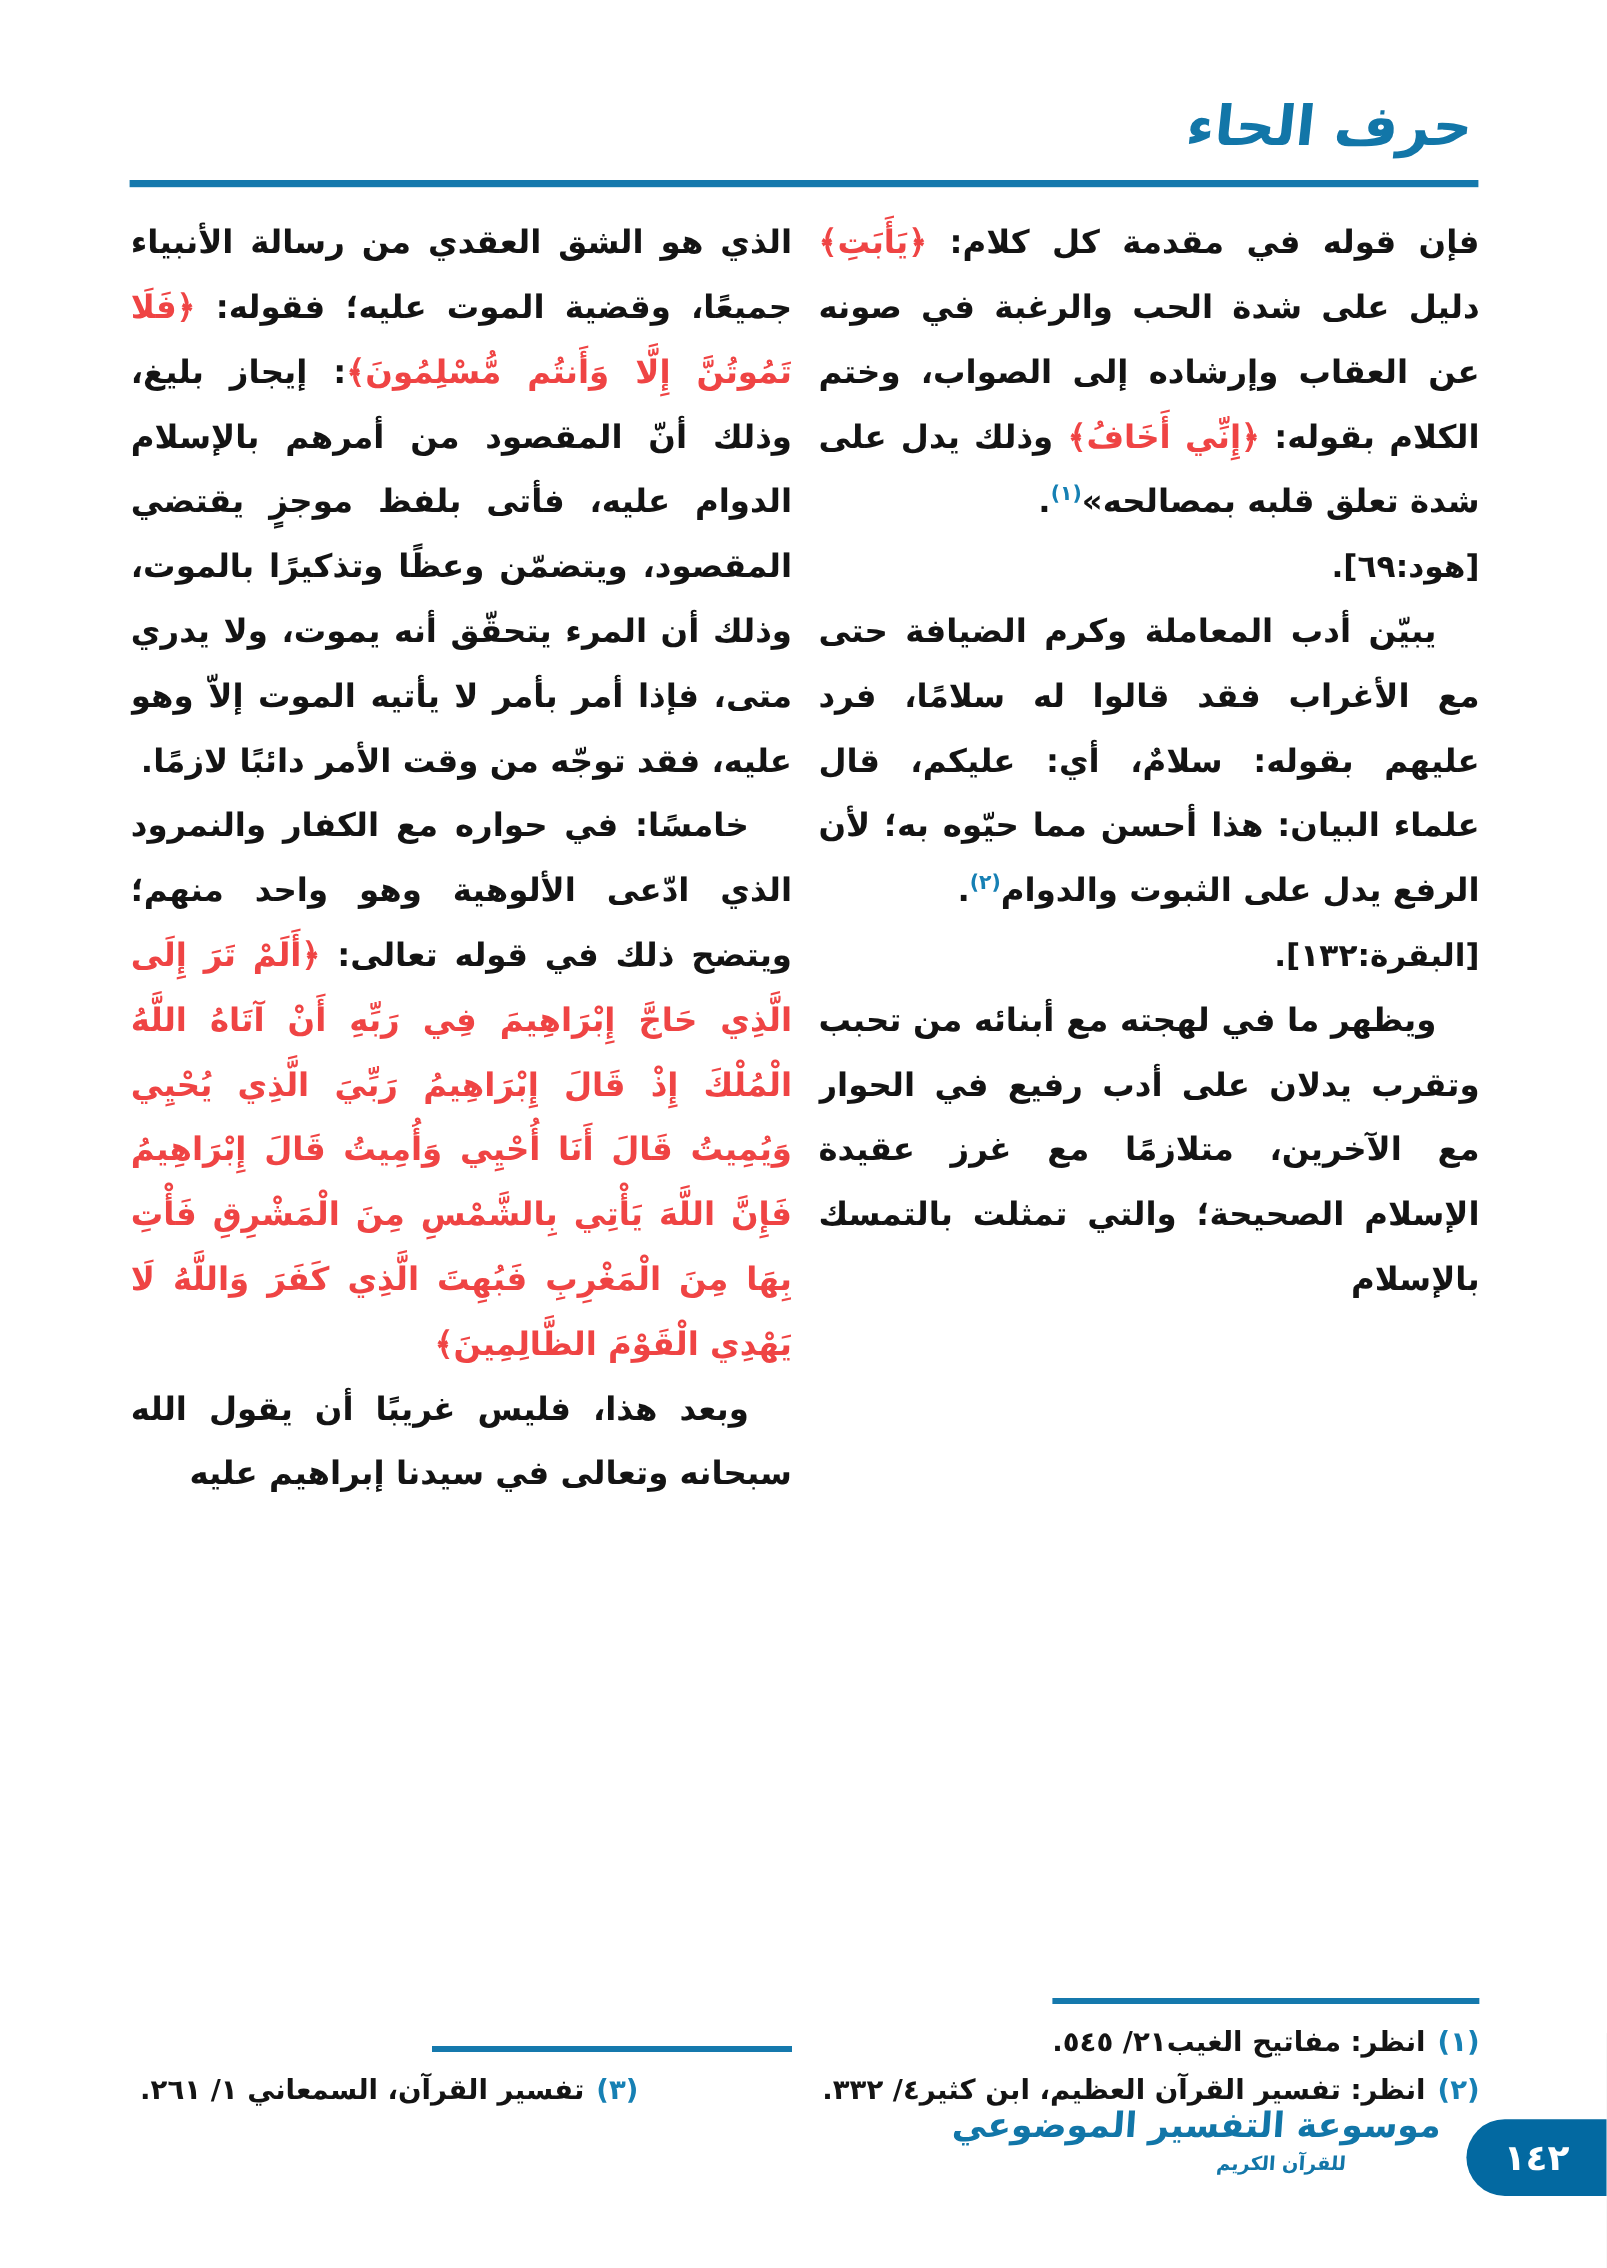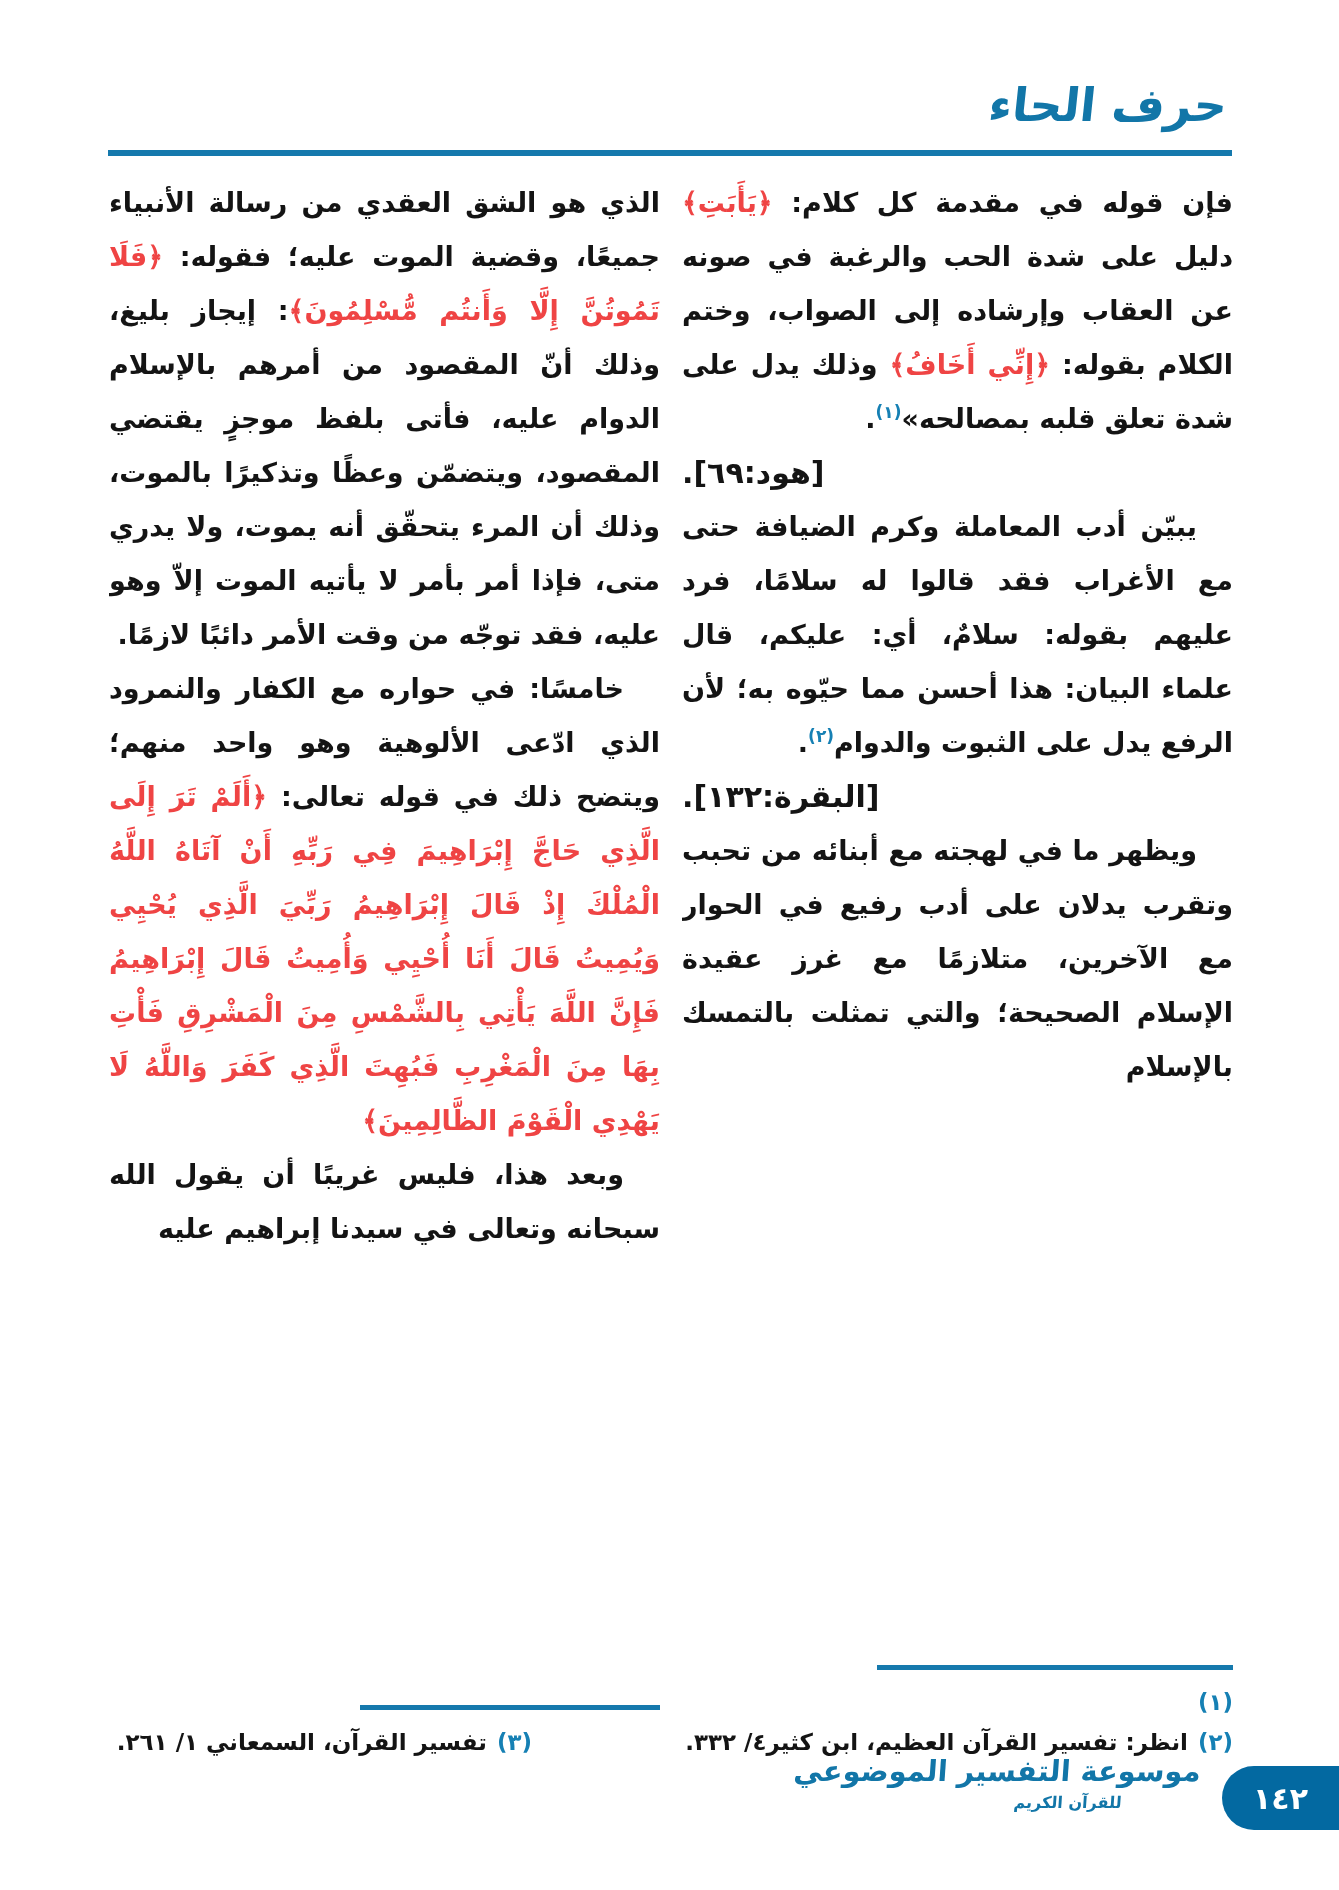--- a/index.html
+++ b/index.html
@@ -41,22 +41,22 @@
     text-align:justify;
   }
   .para.indent{text-indent:36px;}
   .run-body{color:#141414;margin-top:10px;}
   .run-quran{color:#ef4444;}
   .fn-marker{
     color:#1680b4;font-size:17px;font-weight:bold;
     vertical-align:super;line-height:0;
   }
   .verse-ref{
-    font-size:30px;font-weight:bold;line-height:54px;
-    color:#141414;text-align:left;
+    font-size:26px;font-weight:bold;line-height:54px;
+    color:#141414;text-align:right;
   }
   
   .fn-block{margin-top:auto;padding-top:6px;}
   .fn-rule{height:5px;background:#1579ad;margin-bottom:12px;}
   .fn-rule.wide{width:356px;}
   .fn-rule.narrow{width:300px;}
   .fn-row{
     display:flex;direction:rtl;gap:10px;
     font-size:23px;font-weight:bold;line-height:40px;
   }
@@ -95,20 +95,21 @@
           <div class="verse-ref">[هود:٦٩].</div>
           <p class="para indent"><span class="run-body">يبيّن أدب المعاملة وكرم الضيافة حتى مع الأغراب فقد قالوا له سلامًا، فرد عليهم بقوله: سلامٌ، أي: عليكم، قال علماء البيان: هذا أحسن مما حيّوه به؛ لأن الرفع يدل على الثبوت والدوام</span><sup class="fn-marker">(٢)</sup><span class="run-body">.</span></p>
           <div class="verse-ref">[البقرة:١٣٢].</div>
           <p class="para indent"><span class="run-body">ويظهر ما في لهجته مع أبنائه من تحبب وتقرب يدلان على أدب رفيع في الحوار مع الآخرين، متلازمًا مع غرز عقيدة الإسلام الصحيحة؛ والتي تمثلت بالتمسك بالإسلام</span></p>
         </div>
       <div class="fn-block">
         <div class="fn-rule wide"></div>
         <div class="fn-rows">
             <div class="fn-row">
               <span class="fn-num">(١)</span>
+              <span class="fn-text">انظر: مفاتيح الغيب٢١/ ٥٤٥.</span>
             </div>
             <div class="fn-row">
               <span class="fn-num">(٢)</span>
               <span class="fn-text">انظر: تفسير القرآن العظيم، ابن كثير٤/ ٣٣٢.</span>
             </div>
           </div>
       </div>
     </div>
 
     <div class="col">

